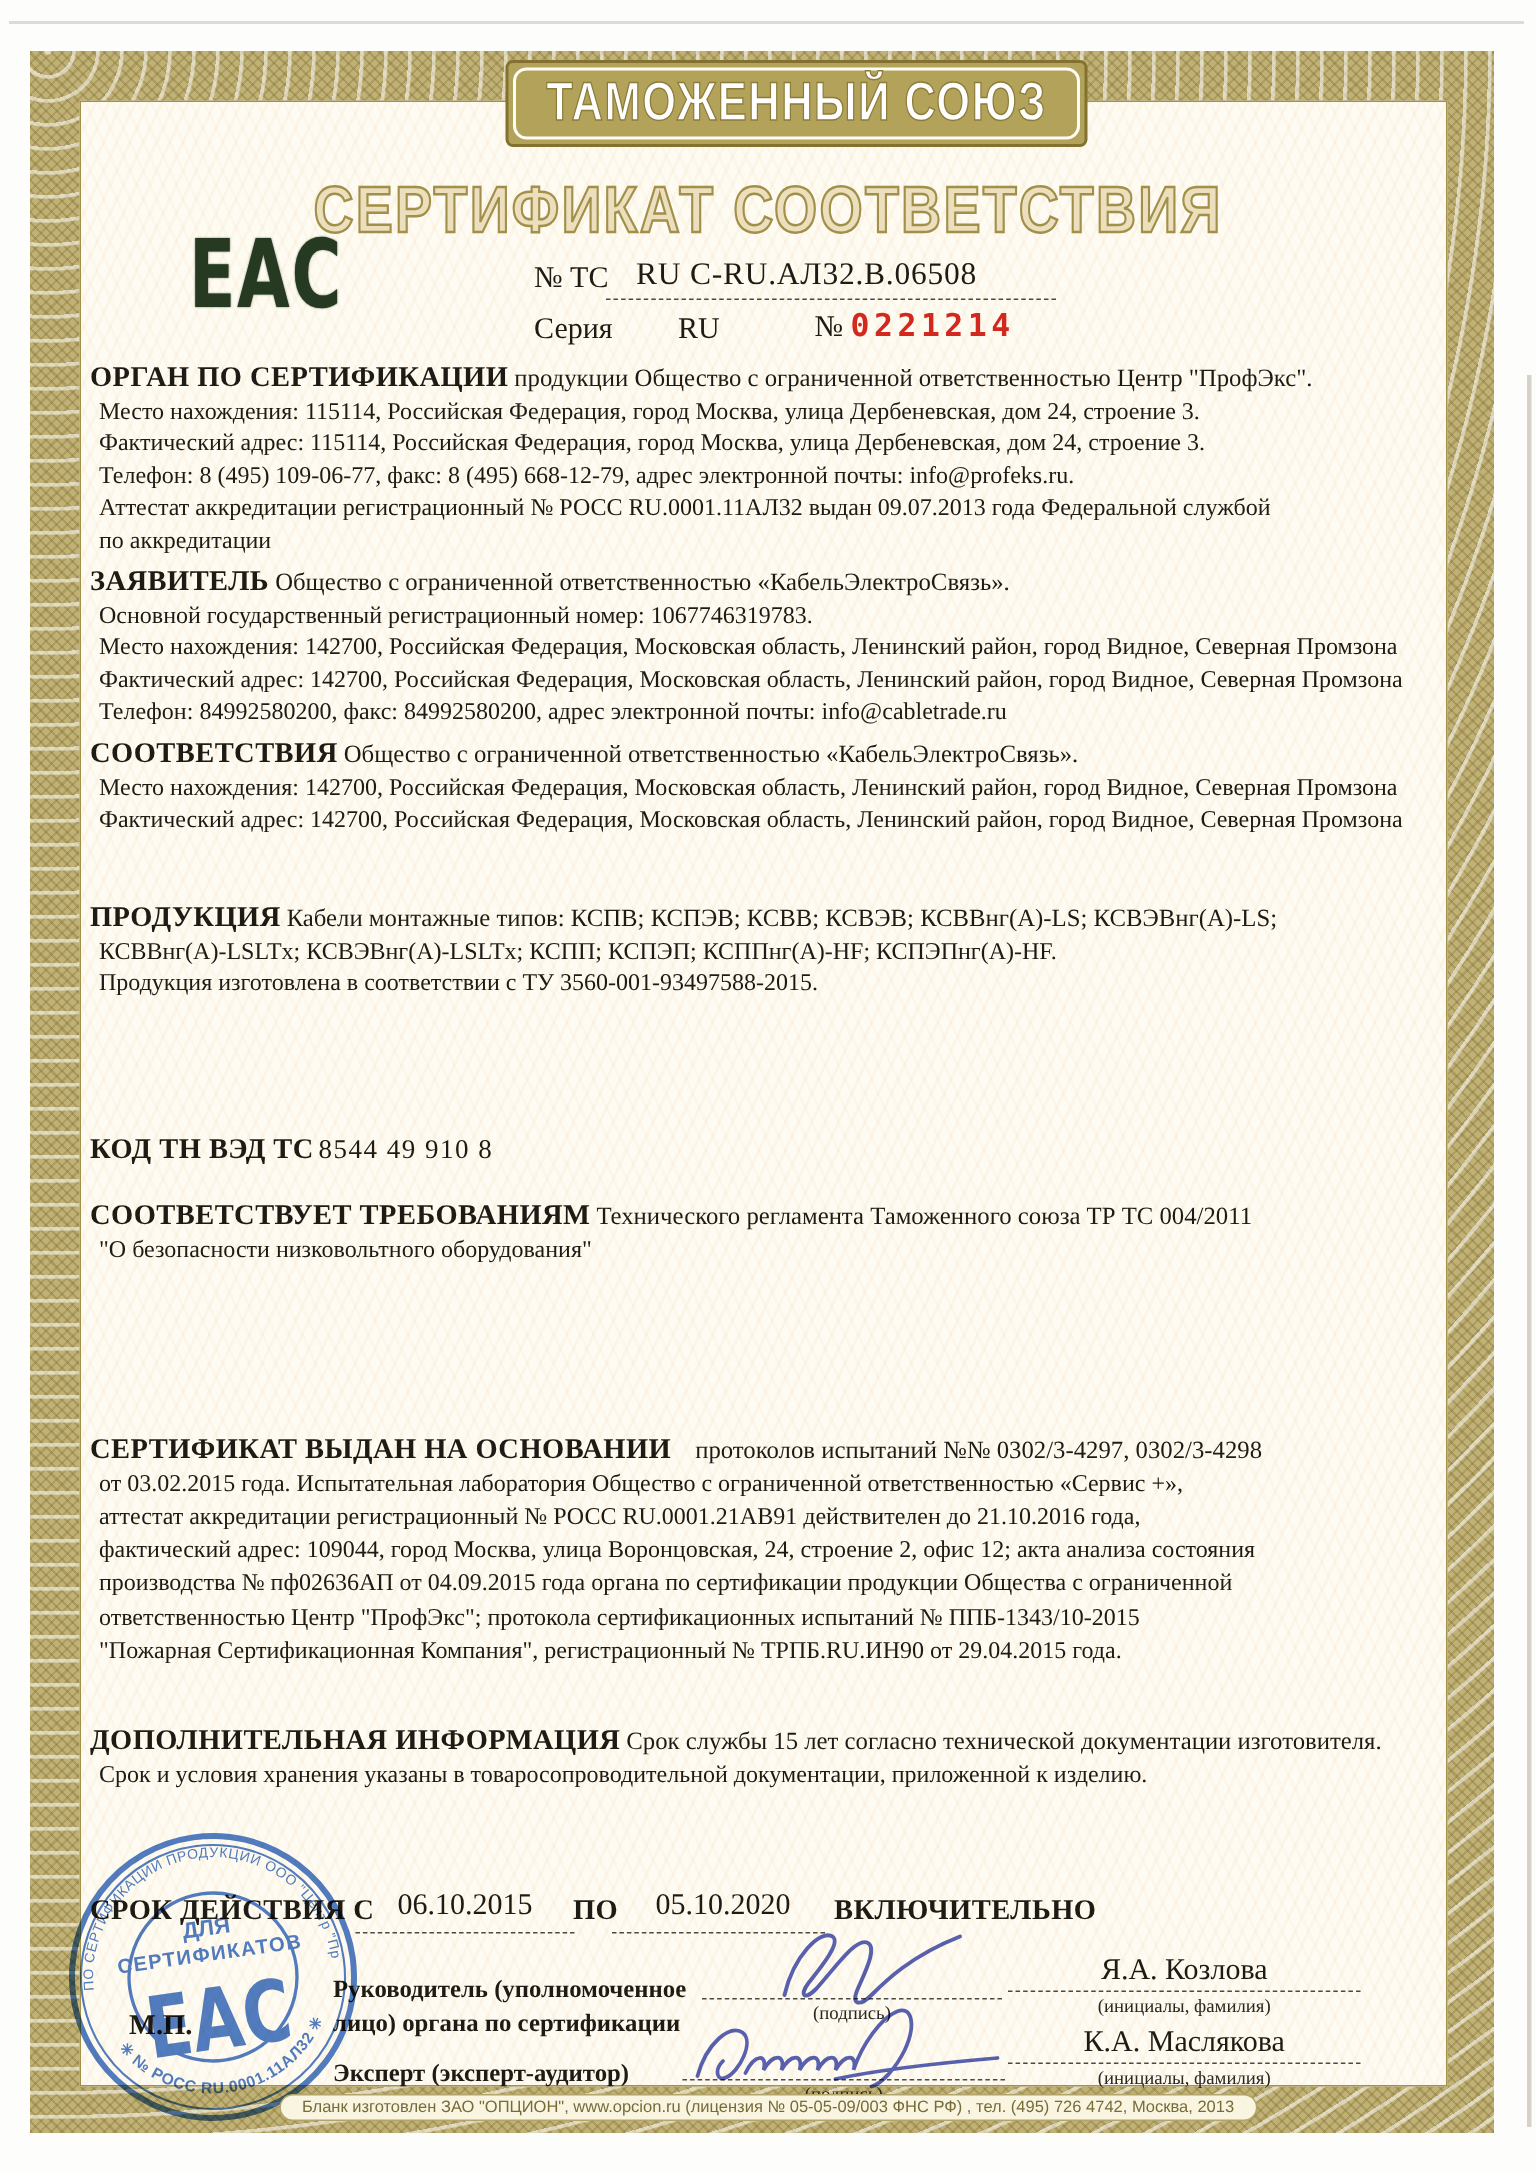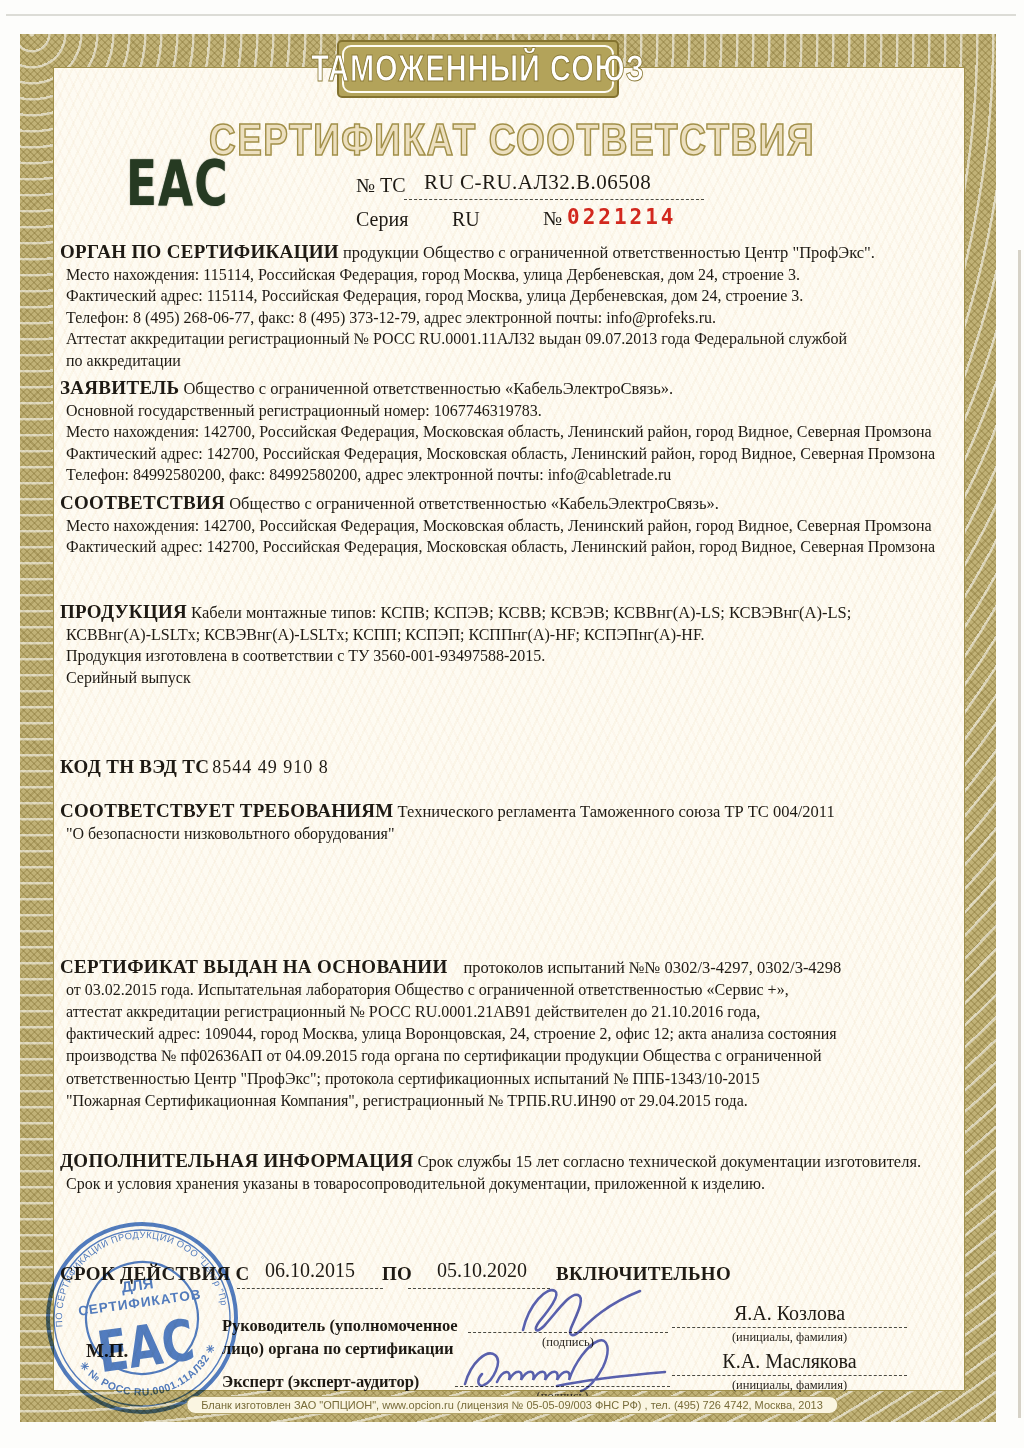--- a/index.html
+++ b/index.html
@@ -24,21 +24,21 @@
       repeating-linear-gradient(65deg,rgba(226,158,118,.05) 0 2px,transparent 2px 8px),
       #fefbf2;}
 
   
   .eac-mark{position:absolute;left:126px;top:146px;font-family:"DejaVu Sans",sans-serif;
     font-weight:900;font-size:42px;color:#263a22;letter-spacing:1px;
     transform:scale(1.08,1.5);transform-origin:left top;
     text-shadow:0 0 1px rgba(20,40,20,.7);}
 
   
-  .cu-box{position:absolute;left:337px;top:40px;width:282px;height:58px;background:#b3a35a;
+  .cu-box{position:absolute;left:337px;top:40px;width:388px;height:58px;background:#b3a35a;
     border:2px solid #83722f;border-radius:5px;box-sizing:border-box;padding:3px;}
   .cu-box-inner{width:100%;height:100%;border:2px solid #fffdf4;border-radius:9px;
     display:flex;align-items:center;justify-content:center;box-sizing:border-box;}
   .cu-text{font-family:"Liberation Sans",sans-serif;font-weight:bold;font-size:29px;color:#ffffff;
     letter-spacing:1px;-webkit-text-stroke:.8px #8d7c39;transform:scaleY(1.25);white-space:nowrap;}
 
   
   .cert-title{position:absolute;left:0;right:0;top:116px;text-align:center;
     font-family:"Liberation Sans",sans-serif;font-weight:bold;font-size:37px;letter-spacing:1.5px;
     color:#ecdfbe;-webkit-text-stroke:1.4px #a2904a;text-shadow:0 1px 0 #d6c democratic58f;
@@ -111,21 +111,21 @@
 
   <span class="abs ser num-label" style="left:356px;top:208px;">Серия</span>
   <span class="abs ser num-label" style="left:452px;top:208px;">RU</span>
   <span class="abs ser num-label" style="left:543px;top:207px;">№</span>
   <span class="abs series-red" style="left:567px;top:205px;">0221214</span>
 
   <div class="section" style="top:241px;">
     <div><span class="sec-h">ОРГАН ПО СЕРТИФИКАЦИИ</span> <span class="sec-suffix">продукции Общество с ограниченной ответственностью Центр "ПрофЭкс".</span></div>
     <div class="sec-line">Место нахождения: 115114, Российская Федерация, город Москва, улица Дербеневская, дом 24, строение 3.</div>
     <div class="sec-line">Фактический адрес: 115114, Российская Федерация, город Москва, улица Дербеневская, дом 24, строение 3.</div>
-    <div class="sec-line">Телефон: 8 (495) 268-06-77, факс: 8 (495) 373-12-79, адрес электронной почты: info@profeks.ru.</div>
+    <div class="sec-line">Телефон: 8 (495) 109-06-77, факс: 8 (495) 668-12-79, адрес электронной почты: info@profeks.ru.</div>
     <div class="sec-line">Аттестат аккредитации регистрационный № РОСС RU.0001.11АЛ32 выдан 09.07.2013 года Федеральной службой</div>
     <div class="sec-line">по аккредитации</div>
   </div>
 
   <div class="section" style="top:377px;">
     <div><span class="sec-h">ЗАЯВИТЕЛЬ</span> <span class="sec-suffix">Общество с ограниченной ответственностью «КабельЭлектроСвязь».</span></div>
     <div class="sec-line">Основной государственный регистрационный номер: 1067746319783.</div>
     <div class="sec-line">Место нахождения: 142700, Российская Федерация, Московская область, Ленинский район, город Видное, Северная Промзона</div>
     <div class="sec-line">Фактический адрес: 142700, Российская Федерация, Московская область, Ленинский район, город Видное, Северная Промзона</div>
     <div class="sec-line">Телефон: 84992580200, факс: 84992580200, адрес электронной почты: info@cabletrade.ru</div>
@@ -134,21 +134,20 @@
   <div class="section" style="top:492px;">
     <div><span class="sec-h">СООТВЕТСТВИЯ</span> <span class="sec-suffix">Общество с ограниченной ответственностью «КабельЭлектроСвязь».</span></div>
     <div class="sec-line">Место нахождения: 142700, Российская Федерация, Московская область, Ленинский район, город Видное, Северная Промзона</div>
     <div class="sec-line">Фактический адрес: 142700, Российская Федерация, Московская область, Ленинский район, город Видное, Северная Промзона</div>
   </div>
 
   <div class="section" style="top:601px;">
     <div><span class="sec-h">ПРОДУКЦИЯ</span> <span class="sec-suffix">Кабели монтажные типов: КСПВ; КСПЭВ; КСВВ; КСВЭВ; КСВВнг(А)-LS; КСВЭВнг(А)-LS;</span></div>
     <div class="sec-line">КСВВнг(А)-LSLTx; КСВЭВнг(А)-LSLTx; КСПП; КСПЭП; КСППнг(А)-HF; КСПЭПнг(А)-HF.</div>
     <div class="sec-line">Продукция изготовлена в соответствии с ТУ 3560-001-93497588-2015.</div>
-    <div class="sec-line">Серийный выпуск</div>
   </div>
 
   <div class="section" style="top:756px;">
     <span class="sec-h">КОД ТН ВЭД ТС</span><span class="tnved-val">8544 49 910 8</span>
   </div>
 
   <div class="section" style="top:800px;">
     <div><span class="sec-h">СООТВЕТСТВУЕТ ТРЕБОВАНИЯМ</span> <span class="sec-suffix">Технического регламента Таможенного союза ТР ТС 004/2011</span></div>
     <div class="sec-line">"О безопасности низковольтного оборудования"</div>
   </div>

